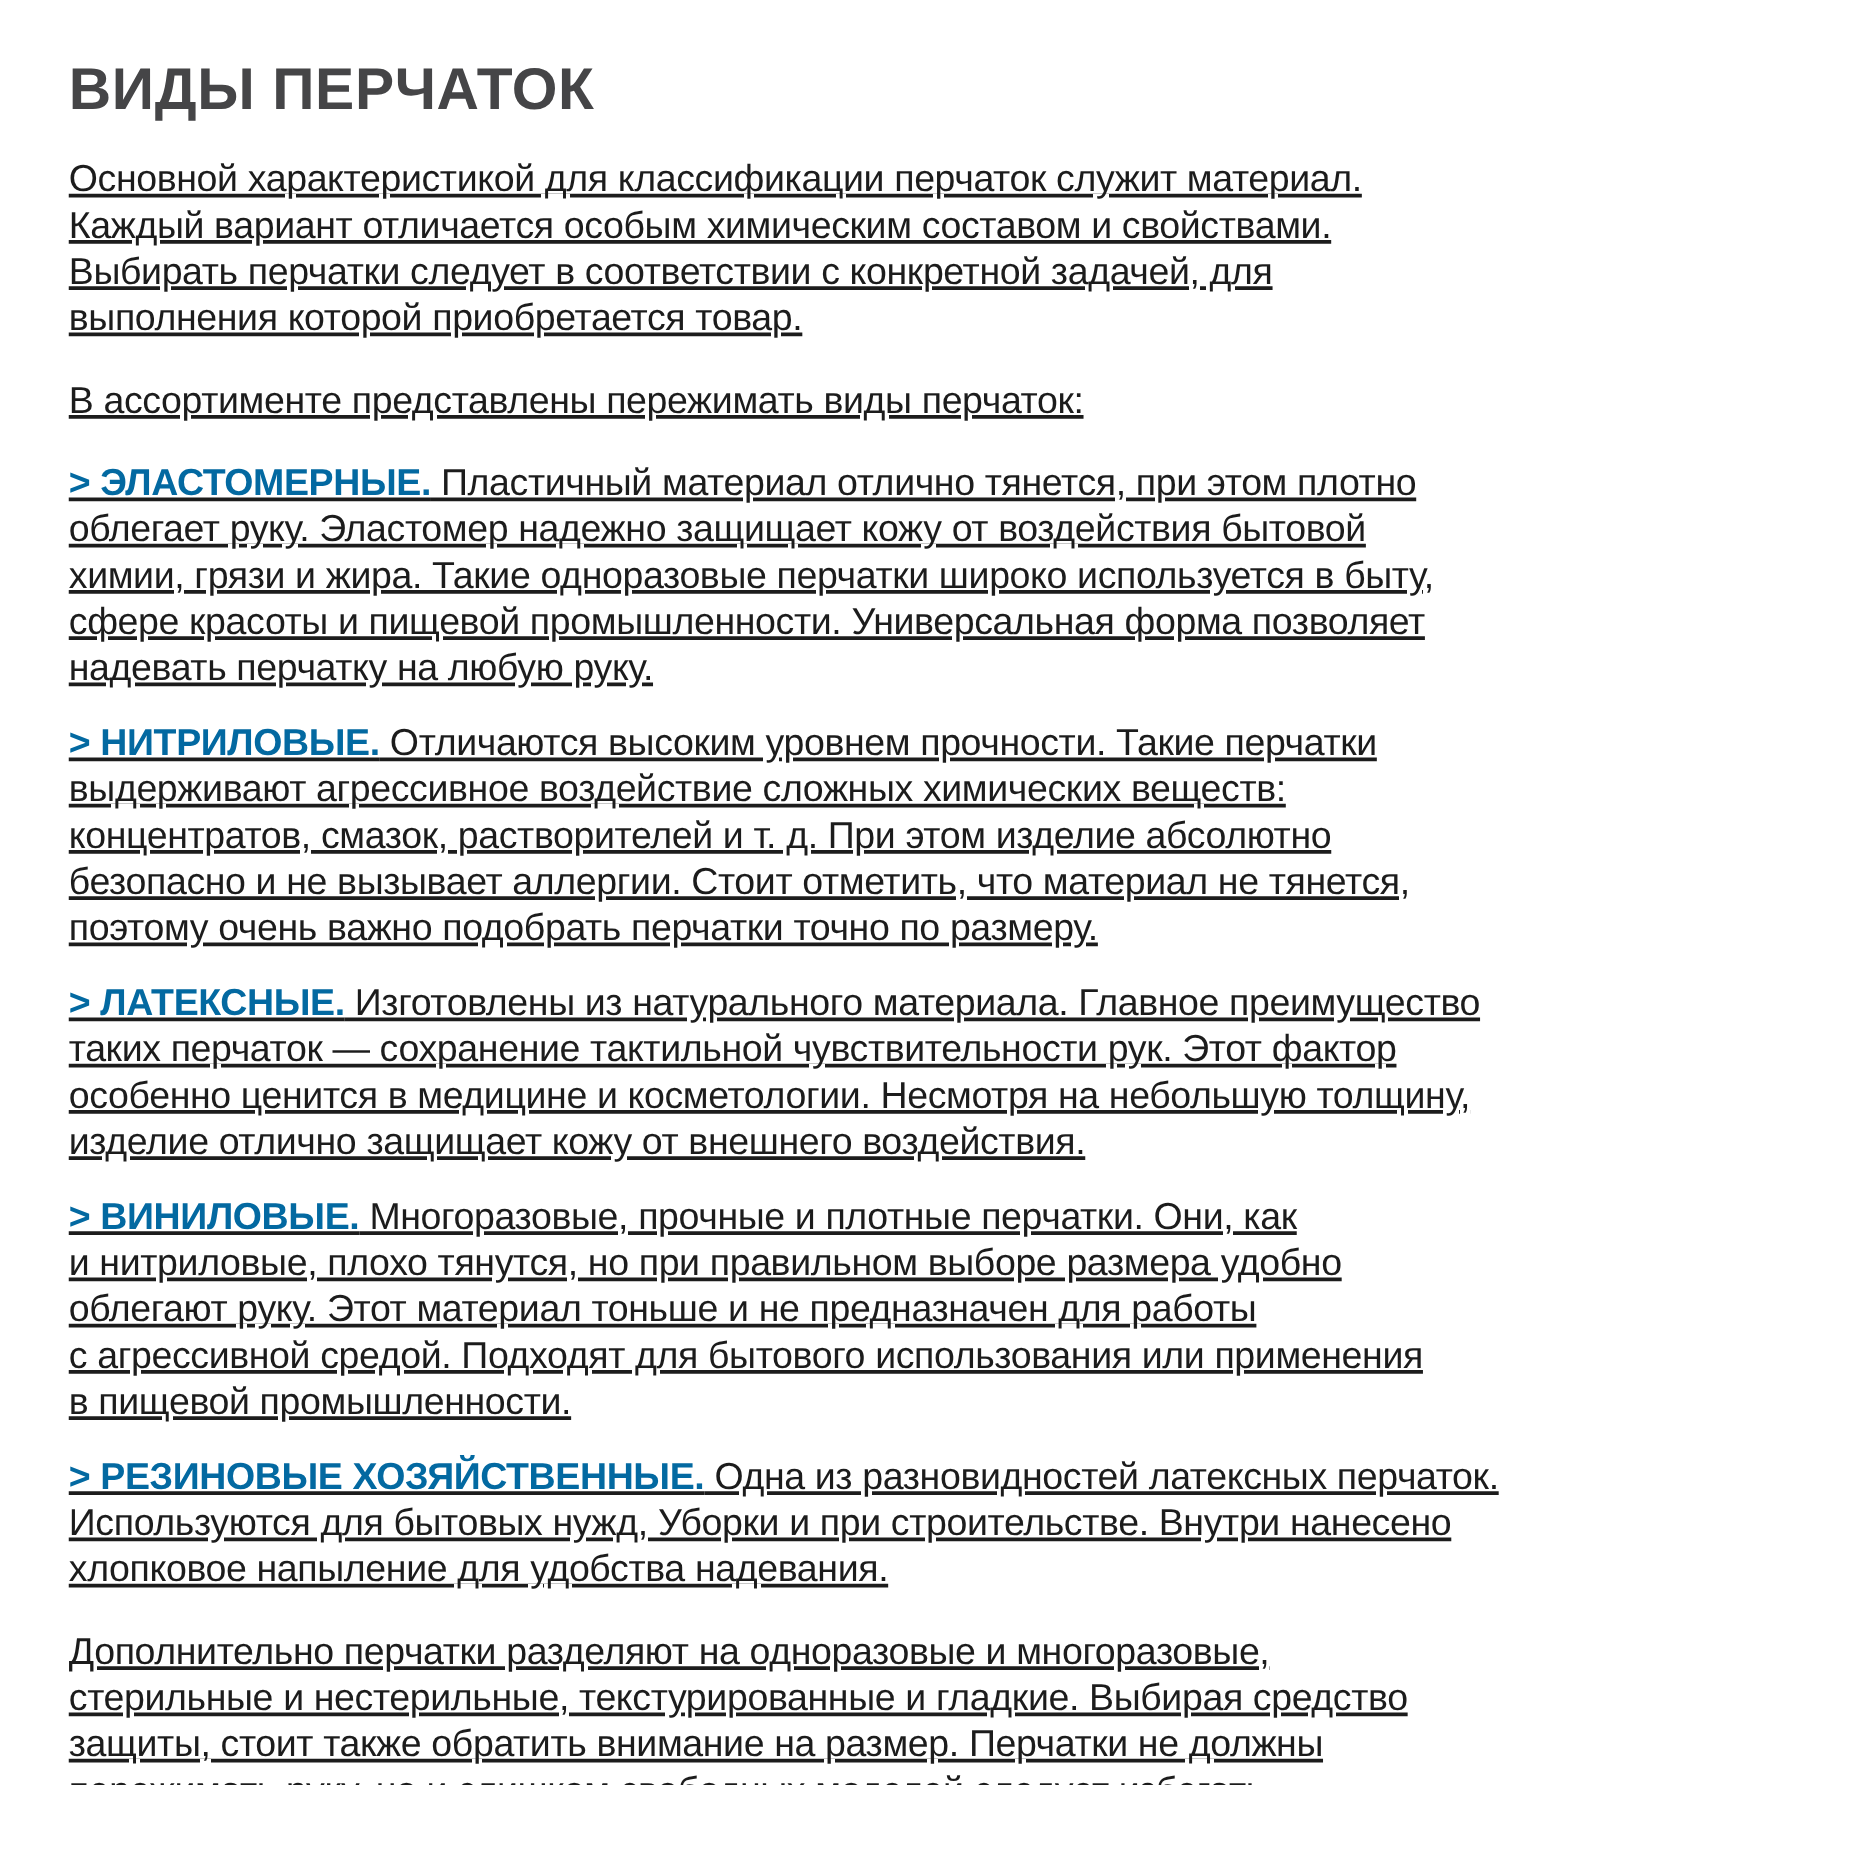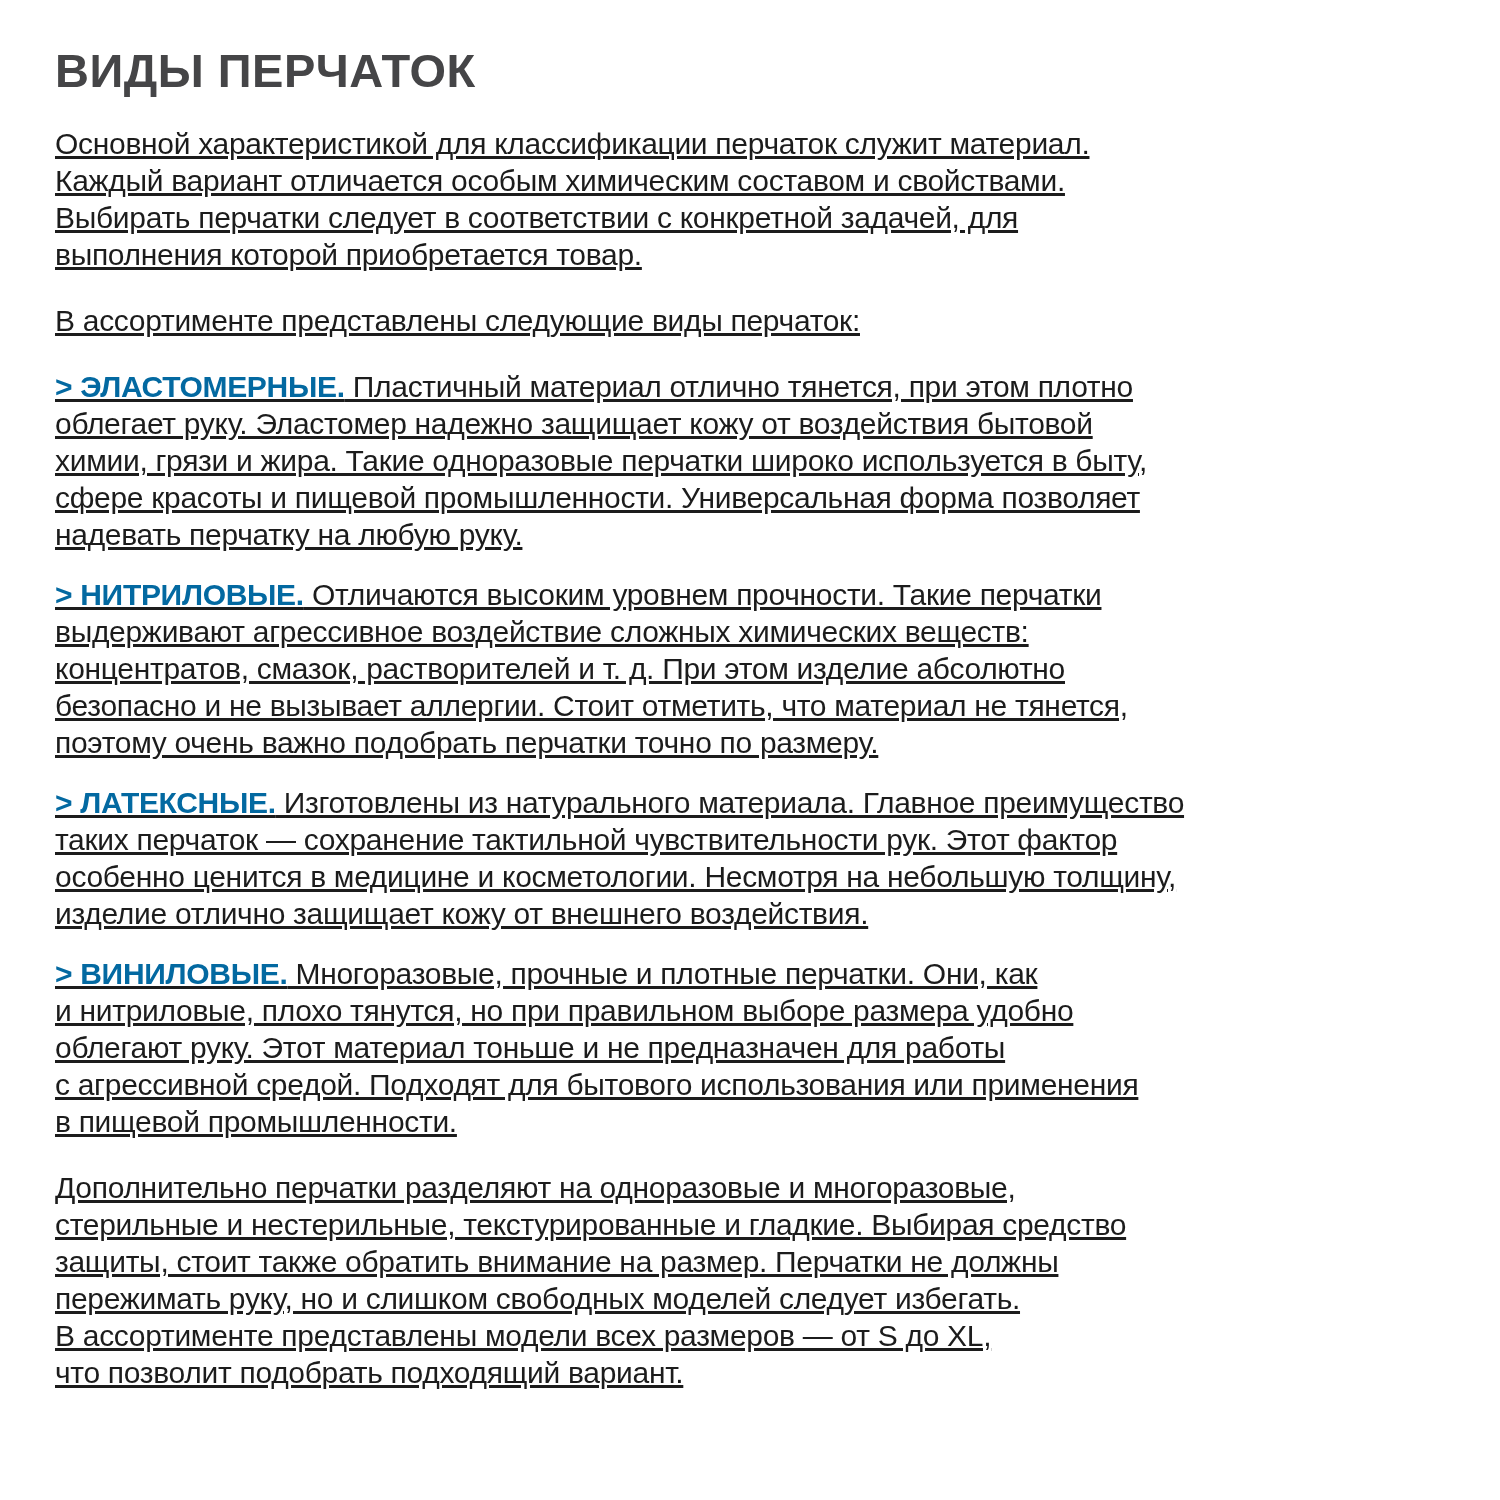--- a/index.html
+++ b/index.html
@@ -48,21 +48,21 @@
 <div class="page">
   <h1 class="doc-title">ВИДЫ ПЕРЧАТОК</h1>
 
   <p class="para">Основной характеристикой для классификации перчаток служит материал.
 Каждый вариант отличается особым химическим составом и свойствами.
 Выбирать перчатки следует в соответствии с конкретной задачей, для
 выполнения которой приобретается товар.</p>
 
   <div class="spacer-sm"></div>
 
-  <p class="para">В ассортименте представлены следующие виды перчаток:</p>
+  <p class="para">В ассортименте представлены пережимать виды перчаток:</p>
 
   <div class="spacer-sm"></div>
 
   <p class="para"><span class="lead">&gt; ЭЛАСТОМЕРНЫЕ.</span><span> Пластичный материал отлично тянется, при этом плотно
 облегает руку. Эластомер надежно защищает кожу от воздействия бытовой
 химии, грязи и жира. Такие одноразовые перчатки широко используется в быту,
 сфере красоты и пищевой промышленности. Универсальная форма позволяет
 надевать перчатку на любую руку.</span></p>
 
   <p class="para"><span class="lead">&gt; НИТРИЛОВЫЕ.</span><span> Отличаются высоким уровнем прочности. Такие перчатки
@@ -75,20 +75,23 @@
 таких перчаток — сохранение тактильной чувствительности рук. Этот фактор
 особенно ценится в медицине и косметологии. Несмотря на небольшую толщину,
 изделие отлично защищает кожу от внешнего воздействия.</span></p>
 
   <p class="para"><span class="lead">&gt; ВИНИЛОВЫЕ.</span><span> Многоразовые, прочные и плотные перчатки. Они, как
 и нитриловые, плохо тянутся, но при правильном выборе размера удобно
 облегают руку. Этот материал тоньше и не предназначен для работы
 с агрессивной средой. Подходят для бытового использования или применения
 в пищевой промышленности.</span></p>
 
+  <p class="para"><span class="lead">&gt; РЕЗИНОВЫЕ ХОЗЯЙСТВЕННЫЕ.</span><span> Одна из разновидностей латексных перчаток.
+Используются для бытовых нужд, Уборки и при строительстве. Внутри нанесено
+хлопковое напыление для удобства надевания.</span></p>
 
   <div class="spacer-sm"></div>
 
   <p class="para">Дополнительно перчатки разделяют на одноразовые и многоразовые,
 стерильные и нестерильные, текстурированные и гладкие. Выбирая средство
 защиты, стоит также обратить внимание на размер. Перчатки не должны
 пережимать руку, но и слишком свободных моделей следует избегать.
 В ассортименте представлены модели всех размеров — от S до XL,
 что позволит подобрать подходящий вариант.</p>
 </div>

